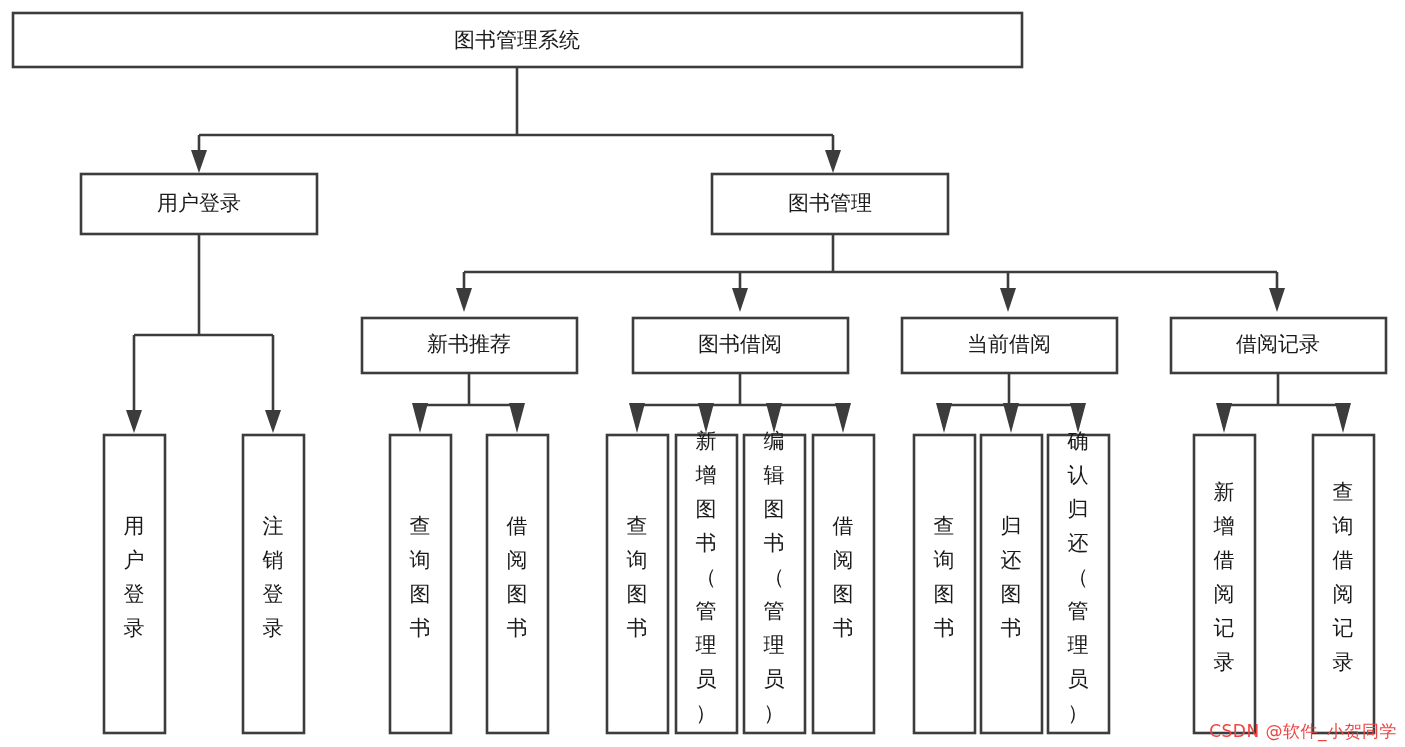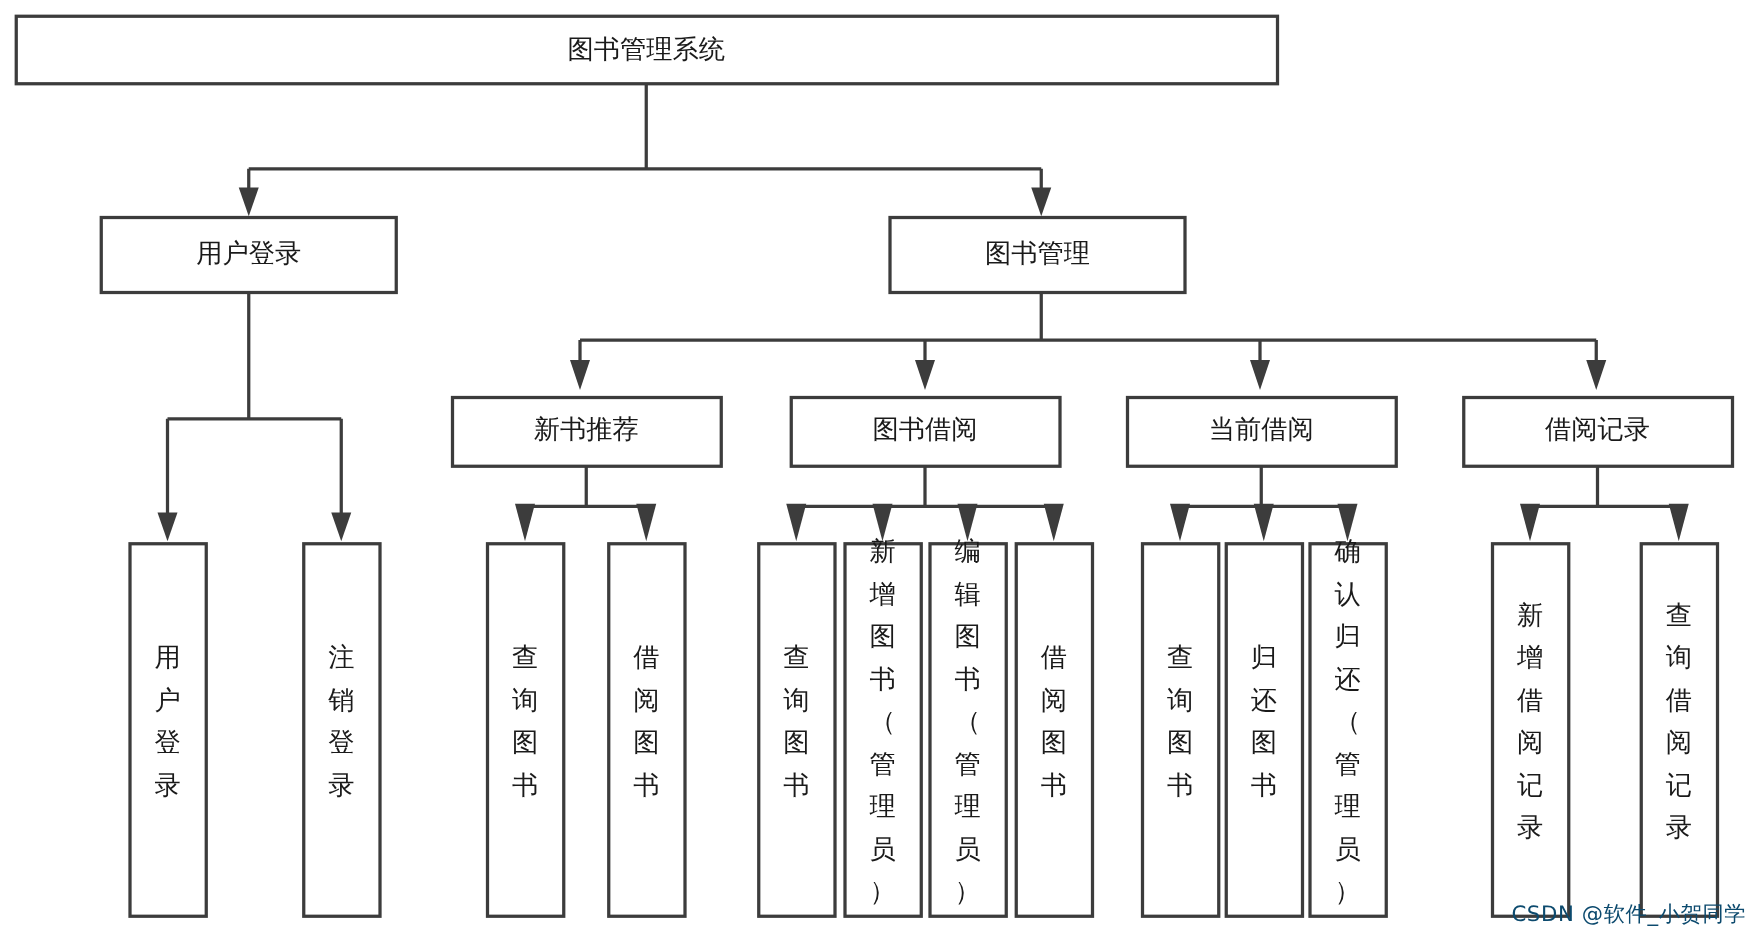--- a/index.html
+++ b/index.html
@@ -53,21 +53,21 @@
     font-size: 21px;
     fill: #1a1a1a;
     text-anchor: middle;
   }
   .watermark {
     position: absolute;
     right: 8px;
     bottom: 4px;
     font-family: "DejaVu Sans", "Liberation Sans", sans-serif;
     font-size: 17px;
-    color: #0c4a6e;
+    color: #ef4444;
     letter-spacing: 0.5px;
     white-space: nowrap;
     pointer-events: none;
   }
 </style>
 </head>
 <body>
 
 <div id="diagram-root">
 

